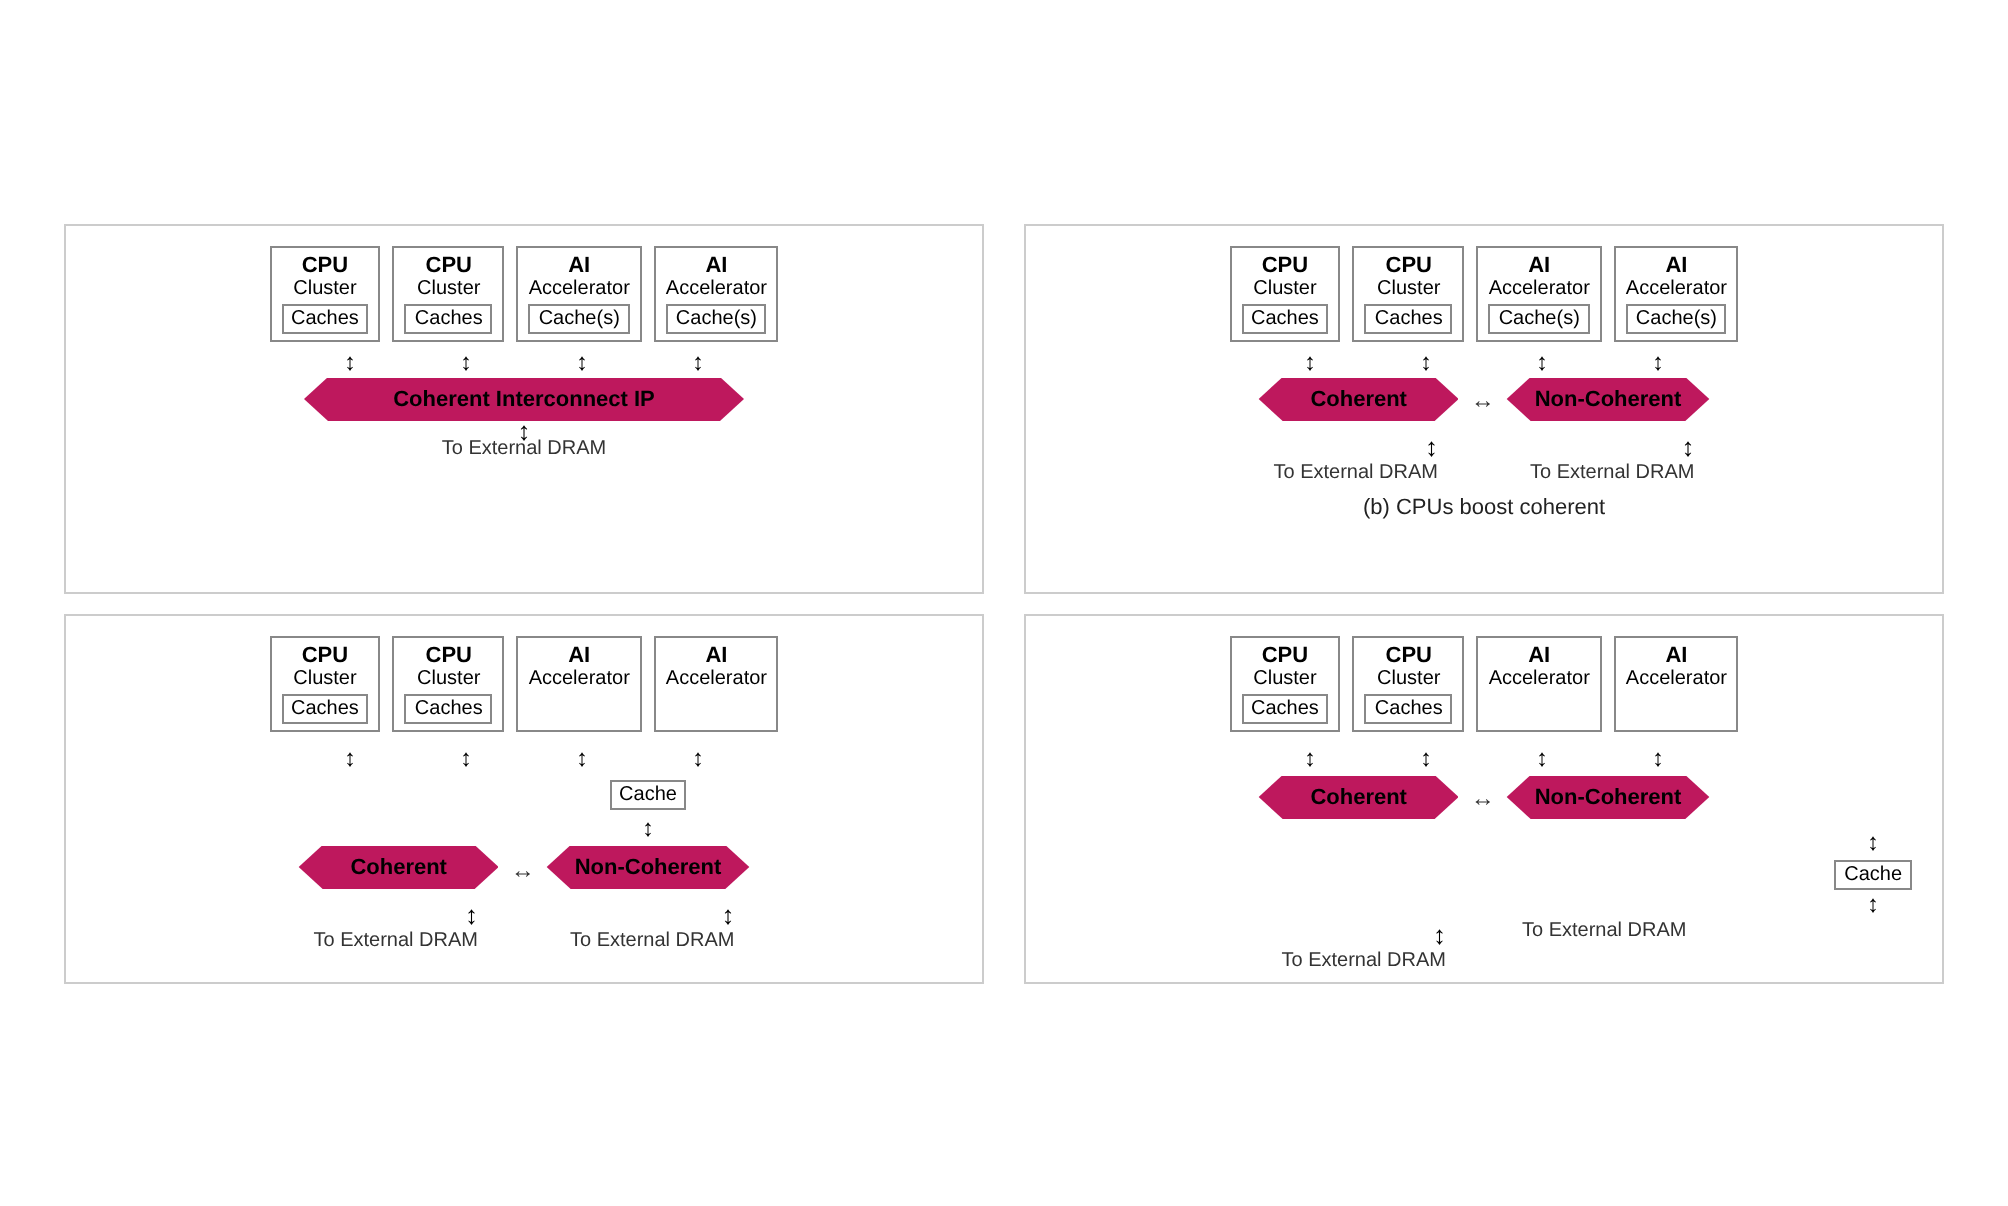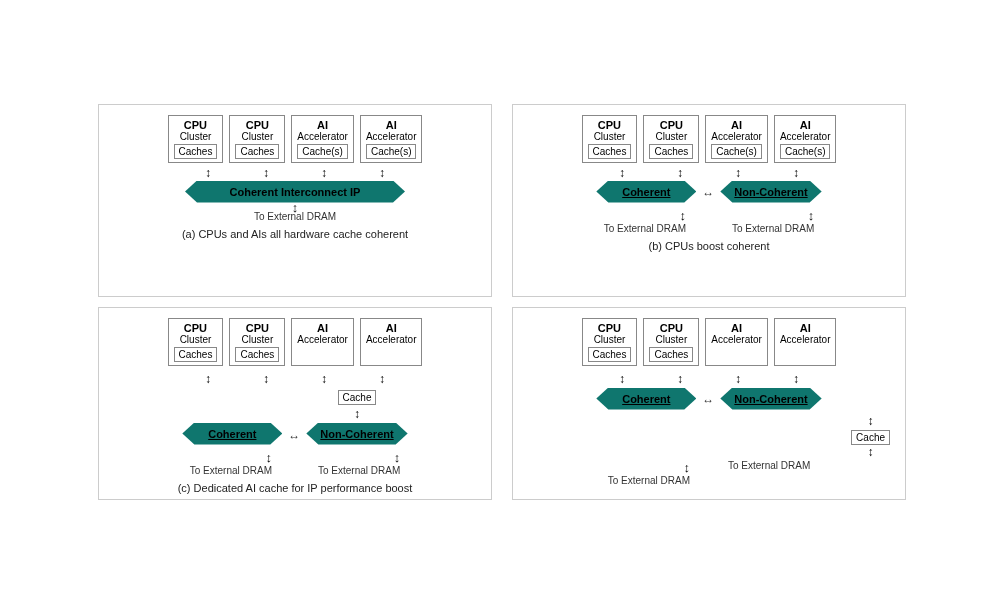--- a/index.html
+++ b/index.html
@@ -7,21 +7,21 @@
       background: #fff;
       font-family: Arial, sans-serif;
       font-size: 11px;
       width: 1004px;
       height: 603px;
       display: flex;
       align-items: center;
       justify-content: center;
     }
     .main-container {
-      width: 808px;
+      width: 940px;
       display: grid;
       grid-template-columns: 1fr 1fr;
       grid-template-rows: 1fr 1fr;
       gap: 10px 20px;
     }
     .diagram {
       display: flex;
       flex-direction: column;
       align-items: center;
       padding: 10px 5px 5px 5px;
@@ -60,33 +60,32 @@
     .cache-box {
       border: 1px solid #888;
       padding: 1px 4px;
       font-size: 10px;
       margin-top: 2px;
       background: #fff;
     }
     
     .interconnect-banner {
       position: relative;
-      background: #0f766e;
+      background: #be185d;
       padding: 5px 18px;
       font-size: 11px;
       font-weight: bold;
       text-align: center;
       clip-path: polygon(12px 0%, calc(100% - 12px) 0%, 100% 50%, calc(100% - 12px) 100%, 12px 100%, 0% 50%);
       min-width: 220px;
       margin: 2px 0;
     }
     .interconnect-banner.small {
       min-width: 100px;
       padding: 5px 14px;
-      text-decoration: underline;
     }
     
     .two-banners {
       display: flex;
       flex-direction: row;
       align-items: center;
       gap: 6px;
     }
     .banner-arrow {
       font-size: 12px;
@@ -148,21 +147,20 @@
       <div class="vert-arrow-cell">↕</div>
       <div class="vert-arrow-cell">↕</div>
       <div class="vert-arrow-cell">↕</div>
       <div class="vert-arrow-cell">↕</div>
     </div>
     <div class="interconnect-banner">Coherent Interconnect IP</div>
     <div style="height:6px; display:flex; align-items:center; justify-content:center; font-size:13px;">↕</div>
     <div class="dram-label-col">
       <span class="dram-text">To External DRAM</span>
     </div>
-    <div class="diagram-caption">(a) CPUs and AIs all hardware cache coherent</div>
   </div>
 
   <div class="diagram">
     <div class="clusters-row">
       <div class="cluster-box">
         <span class="title">CPU</span>
         <span class="subtitle">Cluster</span>
         <div class="cache-box">Caches</div>
       </div>
       <div class="cluster-box">
@@ -259,21 +257,20 @@
     <div style="display:flex; flex-direction:row; gap:46px; margin-top:3px;">
       <div class="dram-label-col">
         <span style="font-size:13px;">↕</span>
         <span class="dram-text">To External DRAM</span>
       </div>
       <div class="dram-label-col">
         <span style="font-size:13px;">↕</span>
         <span class="dram-text">To External DRAM</span>
       </div>
     </div>
-    <div class="diagram-caption">(c) Dedicated AI cache for IP performance boost</div>
   </div>
 
   <div class="diagram">
     <div class="clusters-row">
       <div class="cluster-box">
         <span class="title">CPU</span>
         <span class="subtitle">Cluster</span>
         <div class="cache-box">Caches</div>
       </div>
       <div class="cluster-box">

